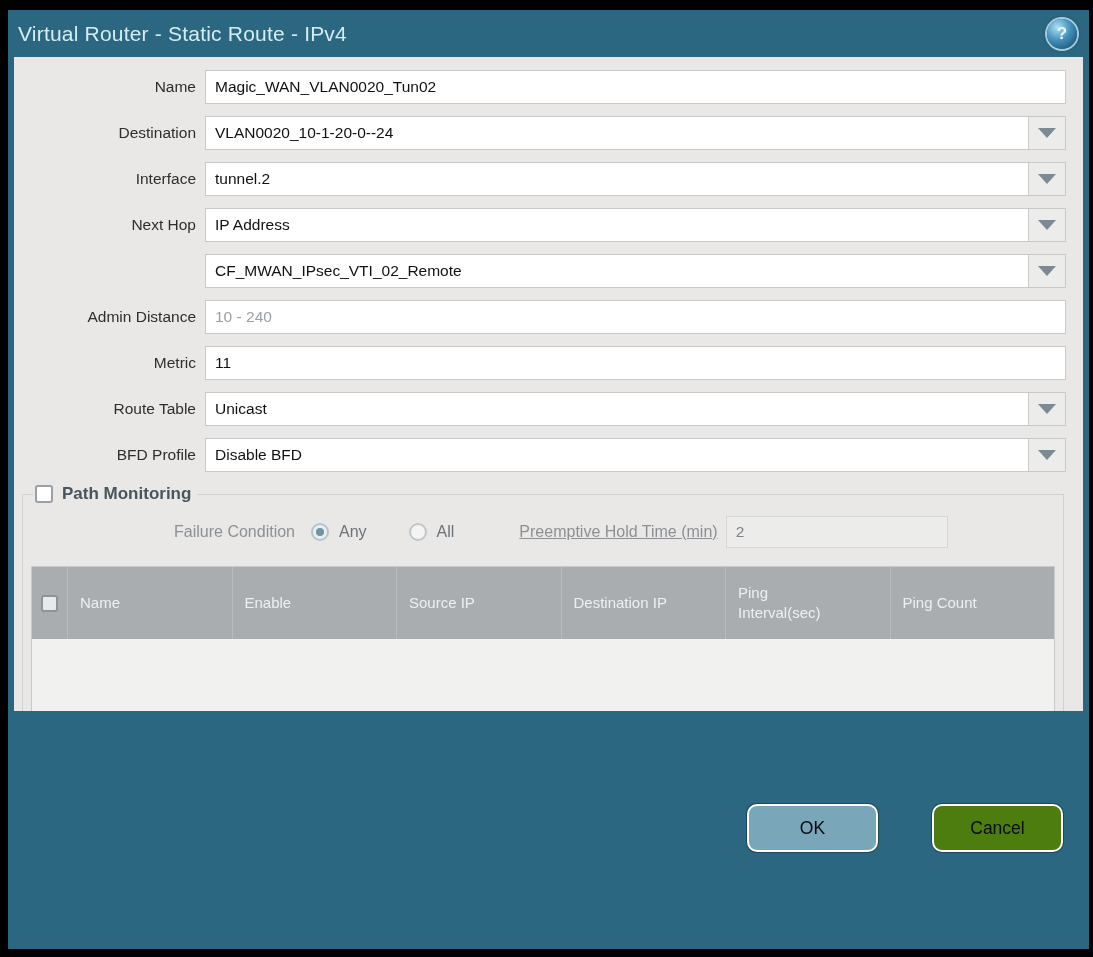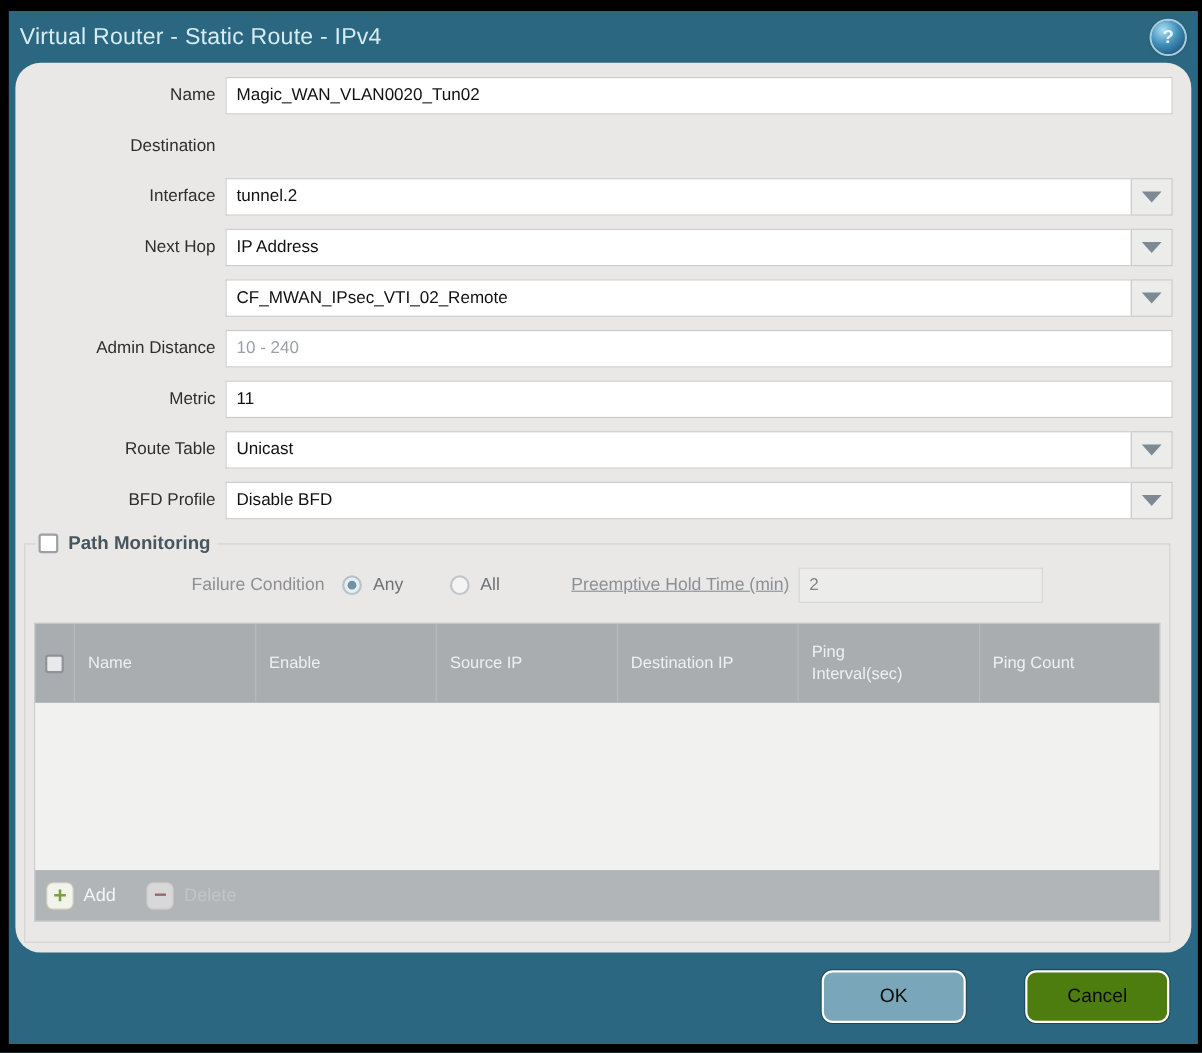--- a/index.html
+++ b/index.html
@@ -25,22 +25,22 @@
   .help-icon {
     margin-left: auto; width: 30px; height: 30px; border-radius: 50%;
     background: radial-gradient(circle at 35% 28%, #aee0f5, #4290bb 45%, #16486b 95%);
     box-shadow: 0 0 0 2px rgba(190,225,242,.85), 0 0 4px rgba(0,0,0,.5);
     display: flex; align-items: center; justify-content: center;
     color: #eaf6fc; font-size: 17px; font-weight: bold; cursor: pointer;
   }
 
   
   .dialog-body {
-    margin: 0 6px; background: #e9e8e7; height: 809px;
-    padding-top: 13px; overflow: hidden; border-radius: 23px;
+    margin: 0 6px; background: #e9e8e7; height: 654px;
+    padding-top: 13px; overflow: hidden;
   }
 
   .row { display: flex; align-items: center; height: 34px; margin-bottom: 12px; padding-right: 17px; }
   .row .lbl {
     width: 191px; text-align: right; padding-right: 9px;
     font-size: 15.5px; color: #2e2e2e; white-space: nowrap;
   }
   .fieldwrap { flex: 1; display: flex; height: 34px; }
   .txt {
     flex: 1; height: 34px; border: 1px solid #c9c9c9; background: #fff;
@@ -156,20 +156,26 @@
 
     <div class="row">
       <div class="lbl">Name</div>
       <div class="fieldwrap">
         <input class="txt" type="text" value="Magic_WAN_VLAN0020_Tun02" style="">
       </div>
     </div>
 
     <div class="row">
       <div class="lbl">Destination</div>
+      <div class="fieldwrap has-dd">
+        <input class="txt" type="text" value="VLAN0020_10-1-20-0--24" style="">
+        <div class="dd-btn">
+          <span class="dd-arrow"></span>
+        </div>
+      </div>
     </div>
 
     <div class="row">
       <div class="lbl">Interface</div>
       <div class="fieldwrap has-dd">
         <input class="txt" type="text" value="tunnel.2" style="">
         <div class="dd-btn">
           <span class="dd-arrow"></span>
         </div>
       </div>

